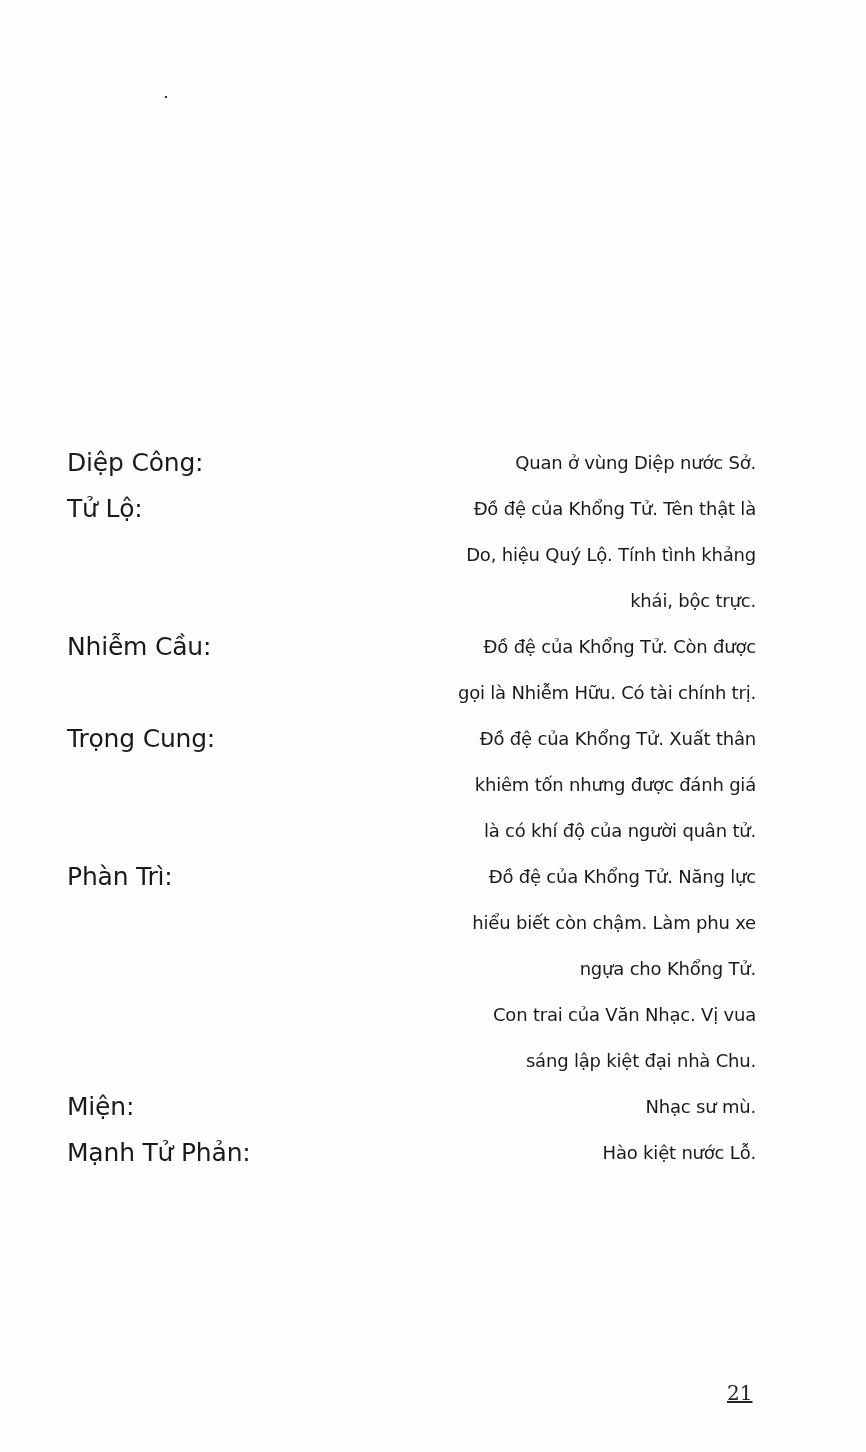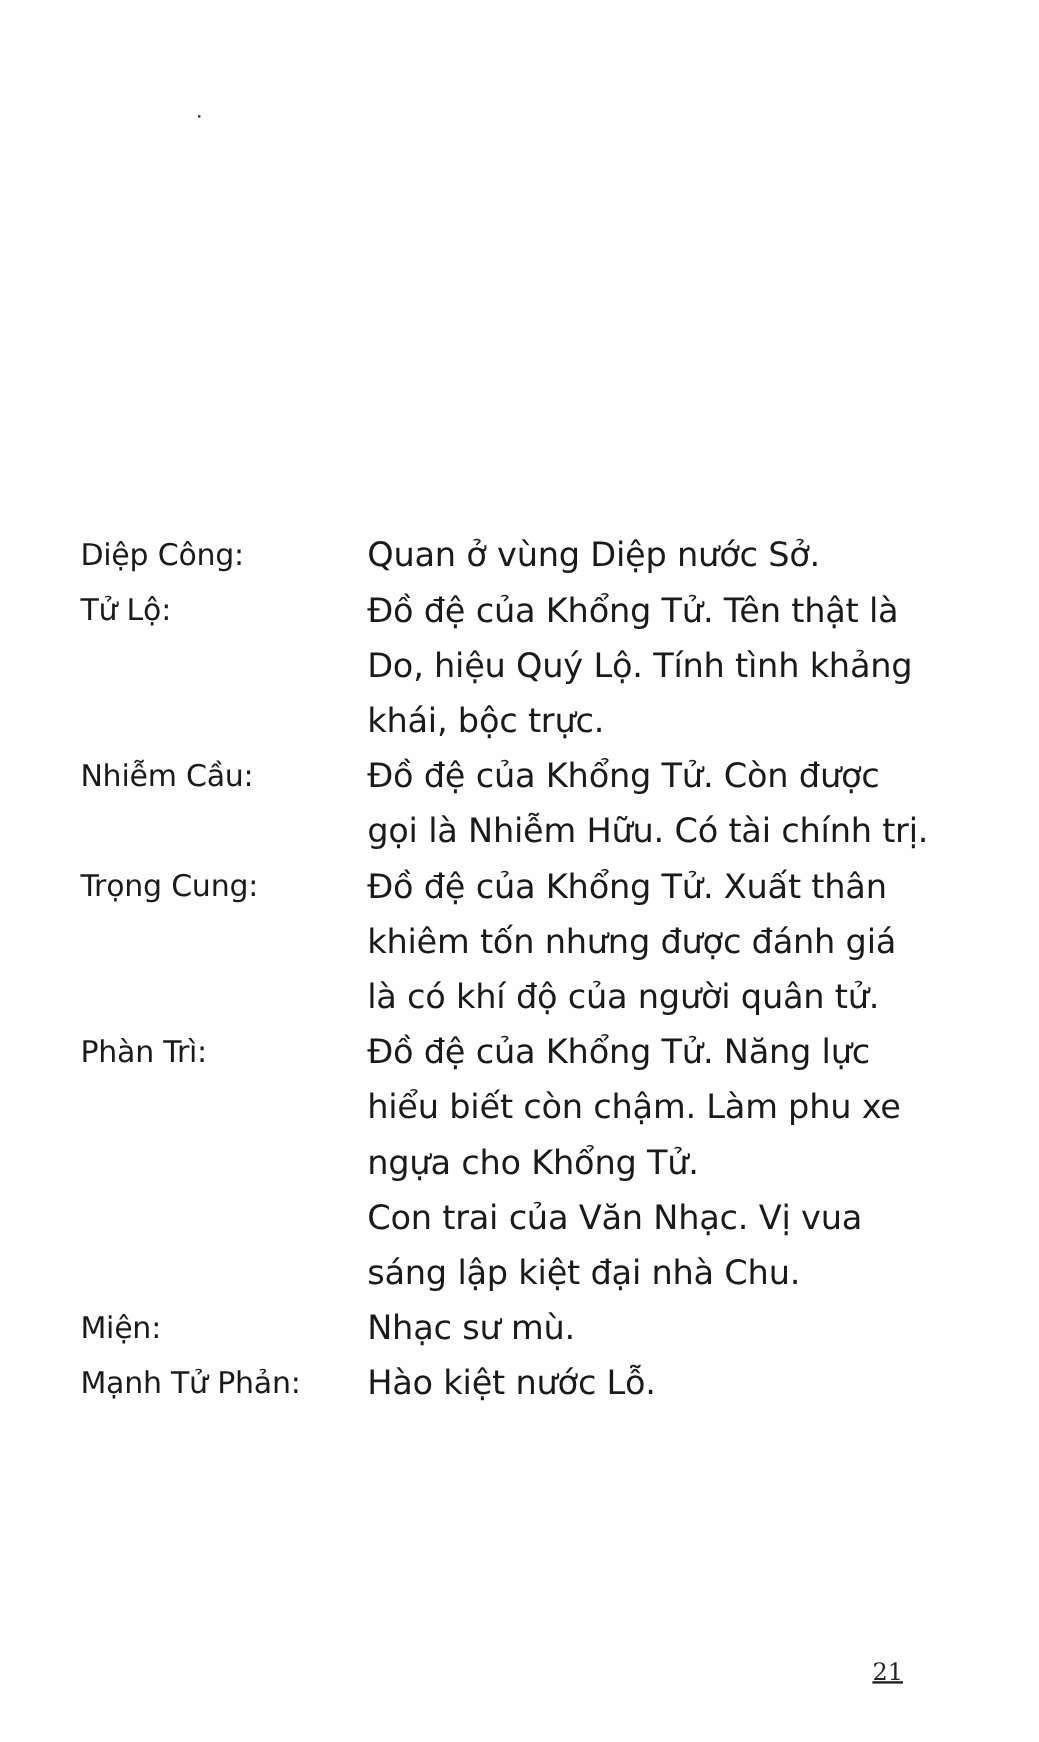--- a/index.html
+++ b/index.html
@@ -13,29 +13,30 @@
     }
     .speck {
       position: absolute; left: 165px; top: 96px;
       width: 2px; height: 2px; background: #333;
     }
     .glossary {
       position: absolute; left: 0; top: 440px; width: 866px;
     }
     .entry {
       position: relative;
+      text-align: right;
     }
     .term {
       position: absolute; left: 67px; top: 0;
       font-size: 25px; line-height: 46px; white-space: nowrap;
       letter-spacing: -0.2px;
     }
     .def {
       margin-left: 306px; width: 450px;
-      font-size: 28px; line-height: 46px;
+      font-size: 18px; line-height: 46px;
       letter-spacing: -0.2px;
     }
     .def .line { display: block; white-space: nowrap; }
     .page-number {
       position: absolute; left: 727px; top: 1381px;
       font-family: "DejaVu Serif", serif; font-size: 20px; color: #222; text-decoration: underline;
     }
   </style>
 </head>
 <body>

